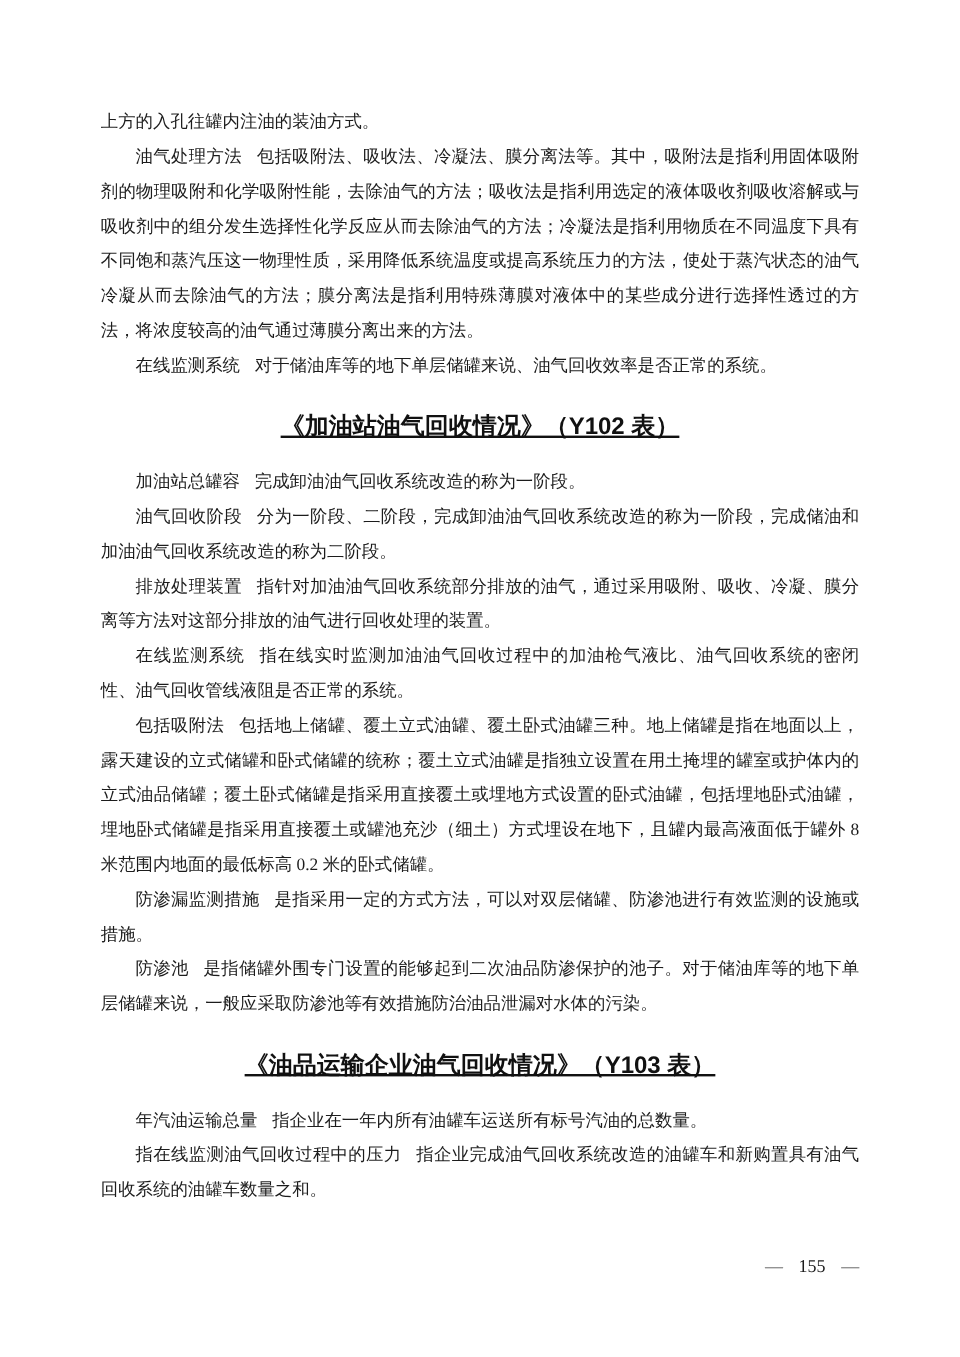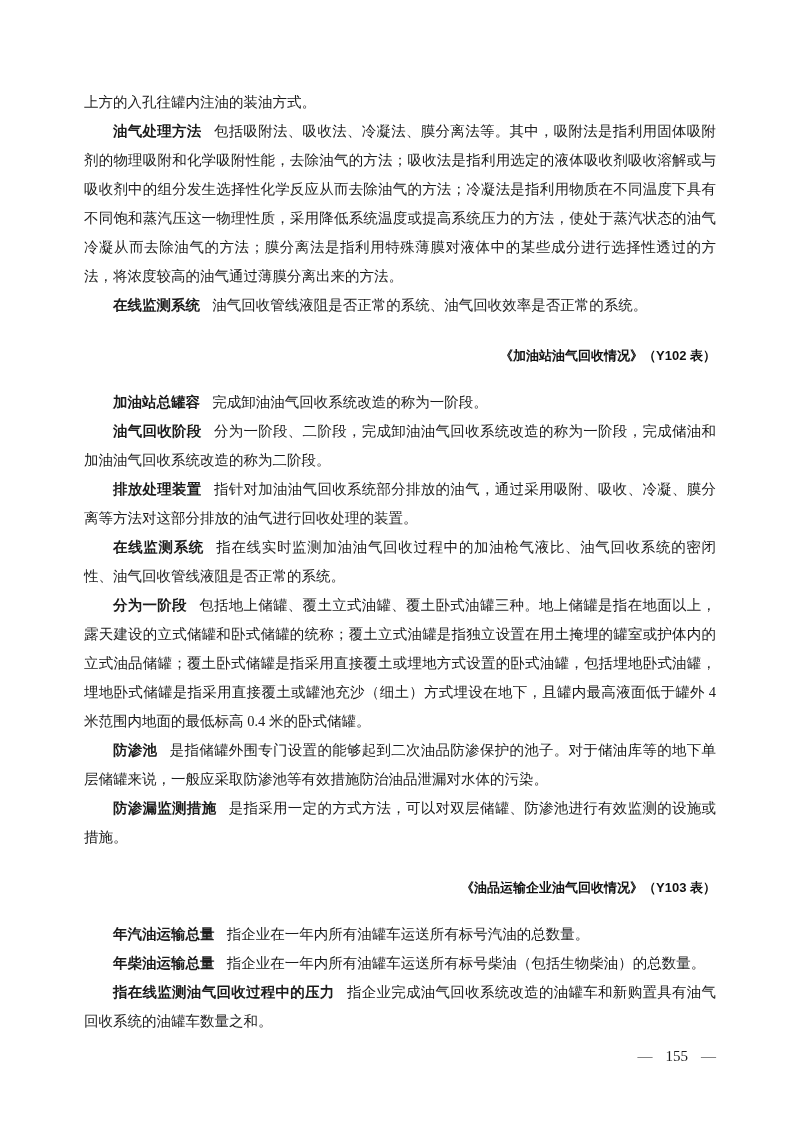--- a/index.html
+++ b/index.html
@@ -21,33 +21,34 @@
     margin: 0;
     font-size: 14.5px;
     line-height: 29px;
     text-align: justify;
     text-indent: 2em;
     color: #1c1c1c;
     word-break: break-all;
   }
   .para.no-indent { text-indent: 0; }
   .term {
-    font-weight: bold;
+    font-weight: normal;
     font-family: "Liberation Sans", "DejaVu Sans", sans-serif;
     margin-right: 0.85em;
   }
   .section-heading {
     margin: 21px 0 17px 0;
-    font-size: 13px;
+    font-size: 20px;
     line-height: 30px;
     font-weight: bold;
     font-family: "Liberation Sans", "DejaVu Sans", sans-serif;
-    text-align: right;
+    text-align: center;
     text-indent: 0;
     color: #111111;
+    text-decoration: underline;
   }
   .page-footer {
     position: absolute;
     right: 84px;
     bottom: 66px;
     font-size: 15px;
     line-height: 18px;
     white-space: nowrap;
   }
   .page-footer .dash {
@@ -61,45 +62,44 @@
 </head>
 <body>
 
 <div class="page">
   <div class="content">
 
     <p class="para no-indent"><span>上方的入孔往罐内注油的装油方式。</span></p>
 
     <p class="para"><span class="term">油气处理方法</span><span>包括吸附法、吸收法、冷凝法、膜分离法等。其中，吸附法是指利用固体吸附剂的物理吸附和化学吸附性能，去除油气的方法；吸收法是指利用选定的液体吸收剂吸收溶解或与吸收剂中的组分发生选择性化学反应从而去除油气的方法；冷凝法是指利用物质在不同温度下具有不同饱和蒸汽压这一物理性质，采用降低系统温度或提高系统压力的方法，使处于蒸汽状态的油气冷凝从而去除油气的方法；膜分离法是指利用特殊薄膜对液体中的某些成分进行选择性透过的方法，将浓度较高的油气通过薄膜分离出来的方法。</span></p>
 
-    <p class="para"><span class="term">在线监测系统</span><span>油气回收管线液阻是否正常的系统、油气回收效率是否正常的系统。</span></p>
+    <p class="para"><span class="term">在线监测系统</span><span>对于储油库等的地下单层储罐来说、油气回收效率是否正常的系统。</span></p>
 
     <h2 class="section-heading">《加油站油气回收情况》（Y102 表）</h2>
 
     <p class="para"><span class="term">加油站总罐容</span><span>完成卸油油气回收系统改造的称为一阶段。</span></p>
 
     <p class="para"><span class="term">油气回收阶段</span><span>分为一阶段、二阶段，完成卸油油气回收系统改造的称为一阶段，完成储油和加油油气回收系统改造的称为二阶段。</span></p>
 
     <p class="para"><span class="term">排放处理装置</span><span>指针对加油油气回收系统部分排放的油气，通过采用吸附、吸收、冷凝、膜分离等方法对这部分排放的油气进行回收处理的装置。</span></p>
 
     <p class="para"><span class="term">在线监测系统</span><span>指在线实时监测加油油气回收过程中的加油枪气液比、油气回收系统的密闭性、油气回收管线液阻是否正常的系统。</span></p>
 
-    <p class="para"><span class="term">分为一阶段</span><span>包括地上储罐、覆土立式油罐、覆土卧式油罐三种。地上储罐是指在地面以上，露天建设的立式储罐和卧式储罐的统称；覆土立式油罐是指独立设置在用土掩埋的罐室或护体内的立式油品储罐；覆土卧式储罐是指采用直接覆土或埋地方式设置的卧式油罐，包括埋地卧式油罐，埋地卧式储罐是指采用直接覆土或罐池充沙（细土）方式埋设在地下，且罐内最高液面低于罐外 4 米范围内地面的最低标高 0.4 米的卧式储罐。</span></p>
+    <p class="para"><span class="term">包括吸附法</span><span>包括地上储罐、覆土立式油罐、覆土卧式油罐三种。地上储罐是指在地面以上，露天建设的立式储罐和卧式储罐的统称；覆土立式油罐是指独立设置在用土掩埋的罐室或护体内的立式油品储罐；覆土卧式储罐是指采用直接覆土或埋地方式设置的卧式油罐，包括埋地卧式油罐，埋地卧式储罐是指采用直接覆土或罐池充沙（细土）方式埋设在地下，且罐内最高液面低于罐外 8 米范围内地面的最低标高 0.2 米的卧式储罐。</span></p>
 
 
+    <p class="para"><span class="term">防渗漏监测措施</span><span>是指采用一定的方式方法，可以对双层储罐、防渗池进行有效监测的设施或措施。</span></p>
+
     <p class="para"><span class="term">防渗池</span><span>是指储罐外围专门设置的能够起到二次油品防渗保护的池子。对于储油库等的地下单层储罐来说，一般应采取防渗池等有效措施防治油品泄漏对水体的污染。</span></p>
-
-    <p class="para"><span class="term">防渗漏监测措施</span><span>是指采用一定的方式方法，可以对双层储罐、防渗池进行有效监测的设施或措施。</span></p>
 
 
     <h2 class="section-heading">《油品运输企业油气回收情况》（Y103 表）</h2>
 
     <p class="para"><span class="term">年汽油运输总量</span><span>指企业在一年内所有油罐车运送所有标号汽油的总数量。</span></p>
 
-    <p class="para"><span class="term">年柴油运输总量</span><span>指企业在一年内所有油罐车运送所有标号柴油（包括生物柴油）的总数量。</span></p>
 
     <p class="para"><span class="term">指在线监测油气回收过程中的压力</span><span>指企业完成油气回收系统改造的油罐车和新购置具有油气回收系统的油罐车数量之和。</span></p>
 
   </div>
 
   <div class="page-footer">
     <span class="dash left">—</span><span class="num">155</span><span class="dash right">—</span>
   </div>
 </div>
 

